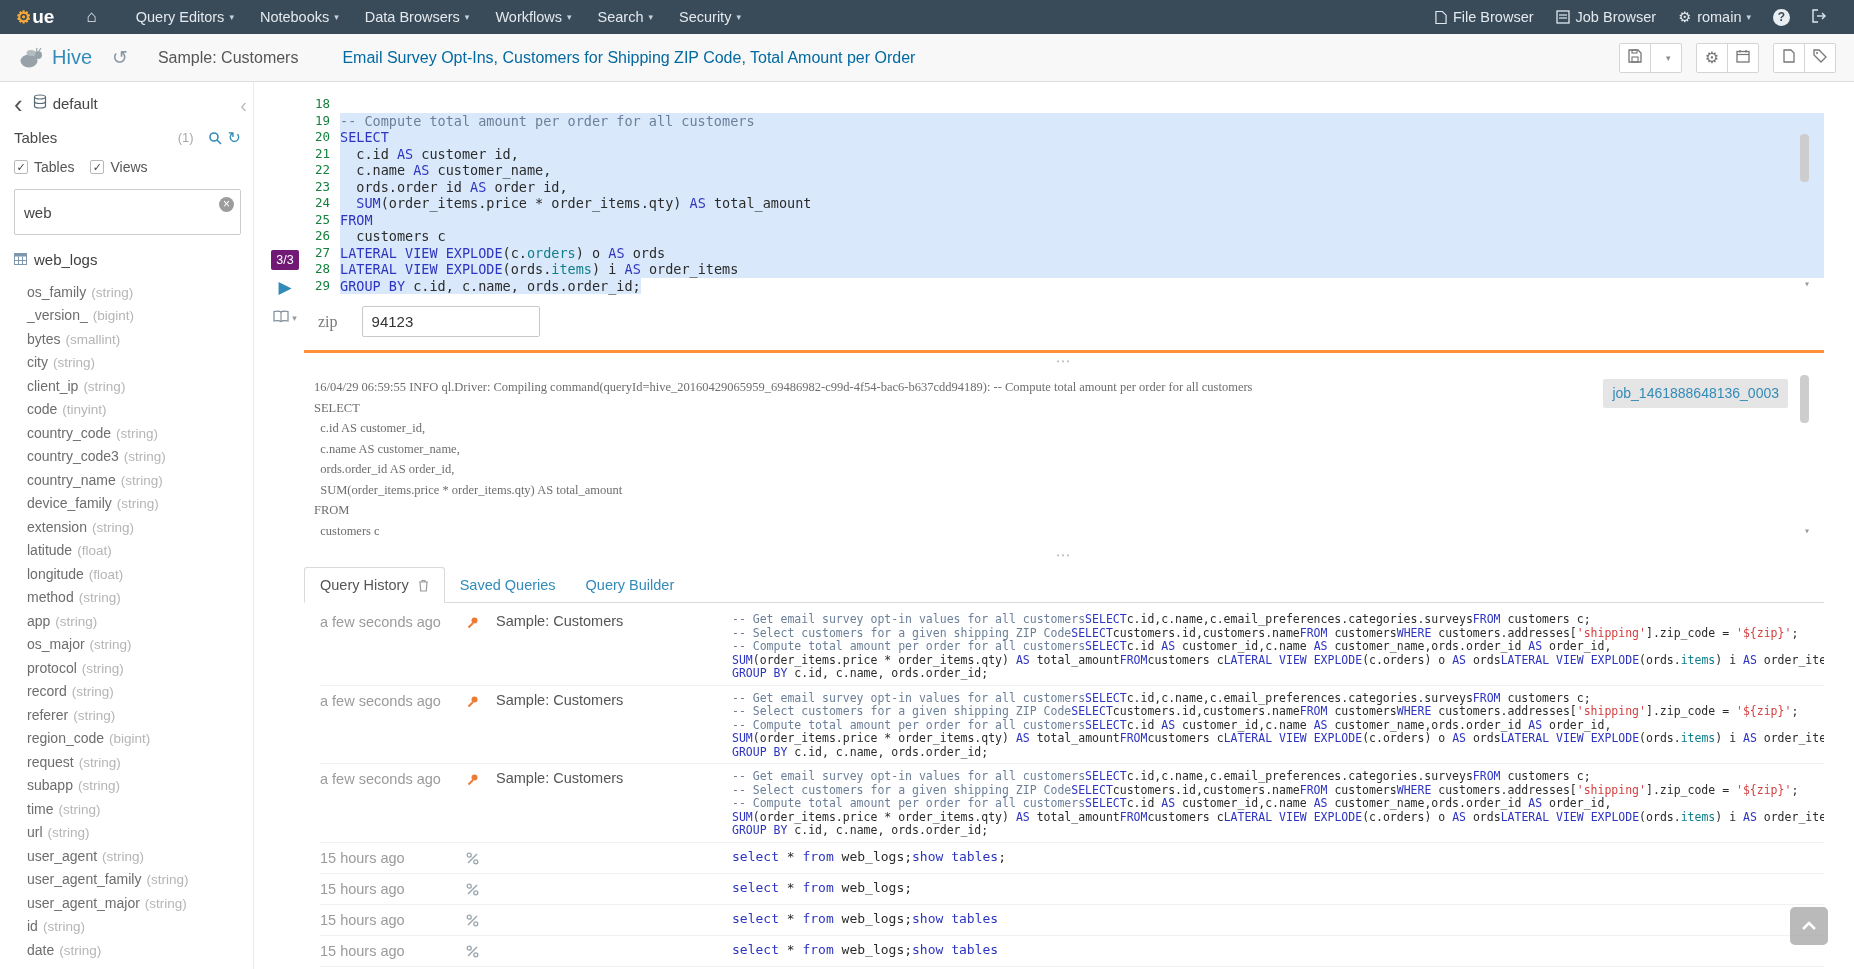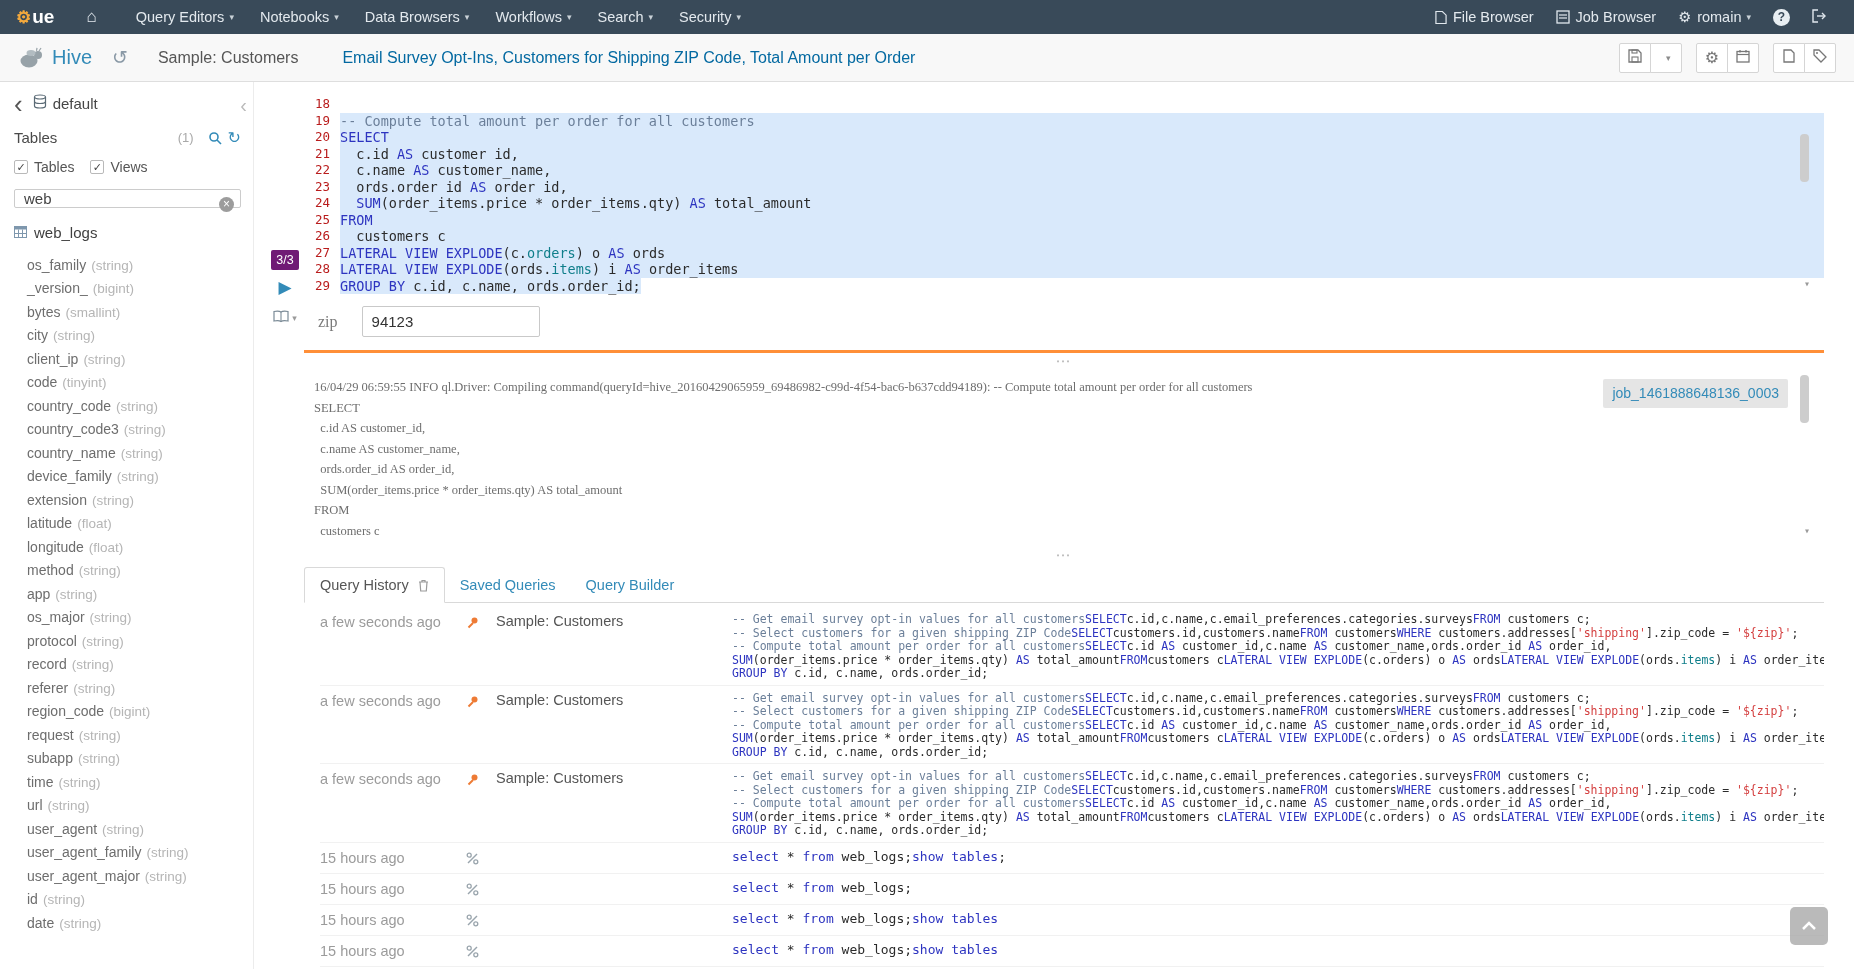--- a/index.html
+++ b/index.html
@@ -52,38 +52,38 @@
   .tables-row { display:flex; align-items:center; margin-top:16px; }
   .tables-label { font-size:15px; color:#4a4a4a; }
   .spacer { flex:1; }
   .tables-count { font-size:13px; color:#a9a9a9; margin-right:8px; }
   .sb-icon { display:inline-flex; margin-left:6px; align-items:center; }
   .refresh-glyph { color:#338bb8; font-size:16px; line-height:1; }
   .cb-row { display:flex; align-items:center; margin-top:13px; font-size:14px; color:#555; }
   .cb { width:14px; height:14px; border:1px solid #b9b9b9; background:#fff; border-radius:2px; display:inline-flex; align-items:center; justify-content:center; font-size:11px; color:#444; margin-right:6px; }
   .cb-label { margin-right:16px; }
   .search-wrap { position:relative; margin-top:14px; }
-  .search-input { width:100%; height:19px; border:1px solid #ccc; border-radius:2px; padding:0 28px 0 9px; font-size:15px; color:#444; font-family:"Liberation Sans",sans-serif; outline:none; }
+  .search-input { width:100%; height:46px; border:1px solid #ccc; border-radius:2px; padding:0 28px 0 9px; font-size:15px; color:#444; font-family:"Liberation Sans",sans-serif; outline:none; }
   .clear-btn { position:absolute; right:7px; top:8px; width:15px; height:15px; border-radius:50%; background:#9c9c9c; color:#fff; font-size:12px; line-height:14px; text-align:center; }
   .table-row { display:flex; align-items:center; margin-top:16px; gap:7px; font-size:15px; color:#3f3f3f; }
   .columns { margin-top:8px; padding-left:13px; }
   .col-row { height:23.5px; display:flex; align-items:flex-end; font-size:14px; color:#6d6d6d; white-space:nowrap; }
   .col-type { color:#b5b5b5; margin-left:5px; font-size:13.5px; }
 
   
   .main { flex:1; position:relative; padding:14px 30px 0 50px; overflow:hidden; }
   .controls { position:absolute; left:14px; top:168px; width:34px; display:flex; flex-direction:column; align-items:center; }
   .badge { background:#701a75; color:#fff; font-size:12.5px; padding:3px 5px; border-radius:2px; }
   .play { color:#338bb8; font-size:17px; margin-top:9px; line-height:1; }
   .varbook { margin-top:13px; display:flex; align-items:center; color:#7b8b97; }
   .varbook .caret { font-size:9px; margin-left:3px; color:#8a8a8a; }
 
   .editor { position:relative; font-family:"DejaVu Sans Mono", monospace; font-size:13.5px; line-height:16.5px; }
   .cl { display:flex; white-space:pre; }
-  .ln { width:26px; text-align:right; margin-right:10px; color:#b91c1c; font-size:12.5px; flex:none; }
+  .ln { width:26px; text-align:right; margin-right:10px; color:#15803d; font-size:12.5px; flex:none; }
   .code { flex:1; color:#222; min-height:16.5px; }
   .cl.sel .code { background:#d9e9fb; }
   .selspan { background:#d9e9fb; }
   .ed-sb, .log-sb { position:absolute; right:15px; top:4px; bottom:14px; width:9px; }
   .sb-thumb { width:9px; height:48px; background:#cdcdcd; border-radius:4px; }
   .sb-arrow { position:absolute; bottom:-12px; right:-1px; color:#9a9a9a; font-size:10px; }
 
   .vars { display:flex; align-items:center; margin-top:12px; padding-left:14px; }
   .var-label { color:#7a7a7a; font-size:16px; margin-right:24px;font-family:Liberation Serif, serif; }
   .var-input { width:178px; height:31px; border:1px solid #c9c9c9; border-radius:2px; font-size:15px; padding:0 9px; color:#333; font-family:"Liberation Sans",sans-serif; outline:none; }

